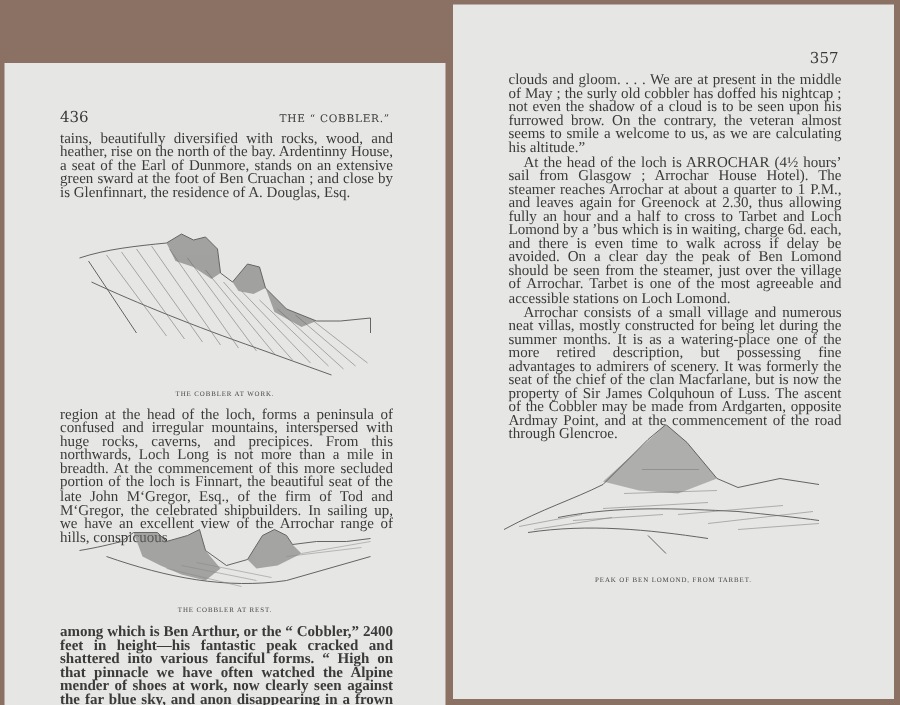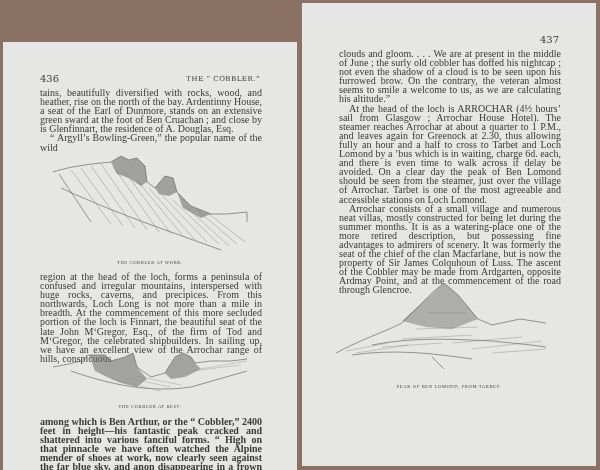--- a/index.html
+++ b/index.html
@@ -47,21 +47,20 @@
 <body>
 
 <div class="page left">
   <div class="head">
     <span class="num">436</span>
     <span class="title">THE “ COBBLER.”</span>
   </div>
 
   <div class="text" style="top:46px;">
     <p>tains, beautifully diversified with rocks, wood, and heather, rise on the north of the bay.  Ardentinny House, a seat of the Earl of Dunmore, stands on an extensive green sward at the foot of Ben Cruachan ; and close by is Glenfinnart, the residence of A. Douglas, Esq.</p>
-    <p class="indent">“ Argyll’s Bowling-Green,” the popular name of the wild</p>
   </div>
 
   <div class="illus" style="left:48px; top:110px;">
     <svg width="210" height="100" viewBox="0 0 210 100">
       <g fill="none" stroke="#555" stroke-width="0.6">
         <path d="M2,20 C20,14 40,12 60,10 L70,4 L78,8 L86,6 L94,14 L96,30 L104,36 L114,24 L122,26 L126,40 L140,54 L160,62 L176,62 L196,60"></path>
         <path d="M10,36 C40,50 80,66 120,80 L170,98"></path>
         <path d="M196,60 L196,70"></path>
         <path d="M8,22 L40,70"></path>
       </g>
@@ -98,25 +97,25 @@
   </div>
   <div class="caption" style="top:362px;">THE COBBLER AT REST.</div>
 
   <div class="text" style="top:375px;font-weight:bold;">
     <p>among which is Ben Arthur, or the “ Cobbler,” 2400 feet in height—his fantastic peak cracked and shattered into various fanciful forms.  “ High on that pinnacle we have often watched the Alpine mender of shoes at work, now clearly seen against the far blue sky, and anon disappearing in a frown amidst the</p>
   </div>
 </div>
 
 <div class="page right">
   <div class="head">
-    <span class="num">437</span>
+    <span class="num">357</span>
   </div>
 
   <div class="text" style="top:46px;">
-    <p>clouds and gloom.    .    .    .  We are at present in the middle of June ; the surly old cobbler has doffed his nightcap ; not even the shadow of a cloud is to be seen upon his furrowed brow.  On the contrary, the veteran almost seems to smile a welcome to us, as we are calculating his altitude.”</p>
+    <p>clouds and gloom.    .    .    .  We are at present in the middle of May ; the surly old cobbler has doffed his nightcap ; not even the shadow of a cloud is to be seen upon his furrowed brow.  On the contrary, the veteran almost seems to smile a welcome to us, as we are calculating his altitude.”</p>
     <p class="indent">At the head of the loch is ARROCHAR (4½ hours’ sail from Glasgow ; Arrochar House Hotel).  The steamer reaches Arrochar at about a quarter to 1 P.M., and leaves again for Greenock at 2.30, thus allowing fully an hour and a half to cross to Tarbet and Loch Lomond by a ’bus which is in waiting, charge 6d. each, and there is even time to walk across if delay be avoided.  On a clear day the peak of Ben Lomond should be seen from the steamer, just over the village of Arrochar. Tarbet is one of the most agreeable and accessible stations on Loch Lomond.</p>
     <p class="indent">Arrochar consists of a small village and numerous neat villas, mostly constructed for being let during the summer months.  It is as a watering-place one of the more retired description, but possessing fine advantages to admirers of scenery.  It was formerly the seat of the chief of the clan Macfarlane, but is now the property of Sir James Colquhoun of Luss.  The ascent of the Cobbler may be made from Ardgarten, opposite Ardmay Point, and at the commencement of the road through Glencroe.</p>
   </div>
 
   <div class="illus" style="left:30px; top:280px;">
     <svg width="230" height="95" viewBox="0 0 230 95">
       <g fill="#6a6a6a" opacity="0.45">
         <path d="M70,38 L112,0 L126,12 L146,36 L120,46 L94,44 Z"></path>
       </g>
       <g fill="none" stroke="#555" stroke-width="0.6">

